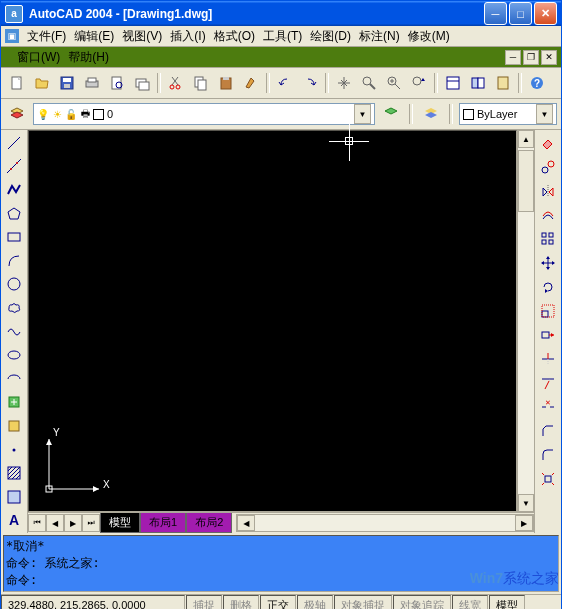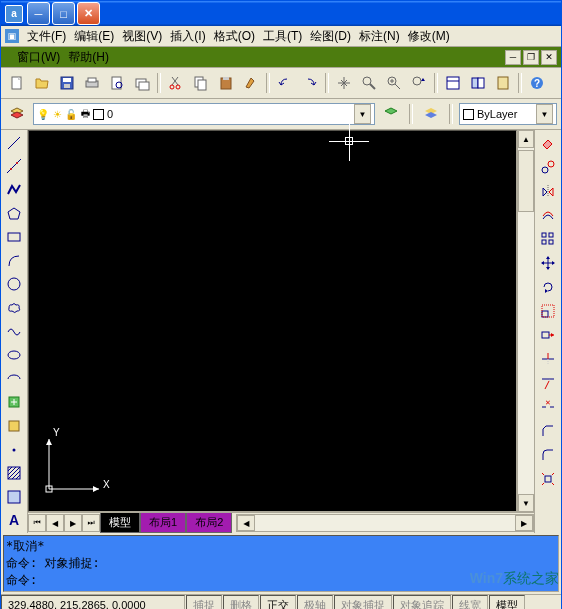--- a/index.html
+++ b/index.html
@@ -47,31 +47,32 @@
 .tab-nav-btn{width:16px;height:16px;border:1px solid #aca899;background:#ece9d8;display:flex;align-items:center;justify-content:center;font-size:8px;cursor:pointer;}
 .tab{padding:2px 8px;border:1px solid #666;border-top:none;font-size:11px;cursor:pointer;background:#a21caf;}
 .tab.active{background:#000;color:#fff;}
 .hscroll{flex:1;height:16px;background:#f1efe2;border:1px solid #aca899;display:flex;margin-left:4px;}
 .command-area{height:51px;border:1px inset #aca899;background:#3b82f6;margin:2px;font-family:SimSun,monospace;font-size:12px;padding:2px;overflow:hidden;}
 .status-bar{height:20px;display:flex;align-items:center;border-top:1px solid #aca899;background:#ece9d8;font-size:11px;}
 .status-cell{border:1px inset #aca899;padding:2px 6px;height:14px;display:flex;align-items:center;margin-right:1px;}
 .status-cell.dim{color:#888;}
 .watermark{position:absolute;bottom:20px;right:2px;font-size:14px;color:#6699cc;font-family:Arial;pointer-events:none;}
 .wm-a{color:#4a90d9;font-weight:bold;}
-.wm-b{color:#0f766e;}
+.wm-b{color:#1d4ed8;}
 .layer-icons{display:flex;gap:1px;align-items:center;}
 .li{width:13px;height:13px;display:inline-flex;align-items:center;justify-content:center;font-size:10px;}
 .sq{width:9px;height:9px;border:1px solid #000;background:#fff;margin-right:3px;}
 </style>
 </head>
 <body>
 
 <div class="window">
   <div class="titlebar">
     <div class="app-icon">a</div>
+    <div class="titlebar-text">AutoCAD 2004 - [Drawing1.dwg]</div>
     <div class="win-buttons">
       <div class="win-btn win-min">─</div>
       <div class="win-btn win-max">□</div>
       <div class="win-btn win-close">✕</div>
     </div>
   </div>
 
   <div class="menubar">
     <div class="doc-icon">▣</div>
     <div class="menu-item">文件(F)</div>
@@ -492,21 +493,21 @@
           <svg viewBox="0 0 16 16">
             <rect x="5" y="5" width="6" height="6" fill="none" stroke="#008"></rect>
             <path d="M4 4 L2 2 M12 4 L14 2 M4 12 L2 14 M12 12 L14 14" stroke="#d00"></path>
           </svg>
         </div>
     </div>
   </div>
 
   <div class="command-area">
     <div>*取消*</div>
-    <div>命令: 对象捕捉:</div>
+    <div>命令: 系统之家:</div>
     <div>命令:</div>
   </div>
 
   <div class="status-bar">
     <div class="status-cell" style="width:170px">329.4880, 215.2865, 0.0000</div>
     <div class="status-cell dim">捕捉</div>
     <div class="status-cell dim">删格</div>
     <div class="status-cell">正交</div>
     <div class="status-cell dim">极轴</div>
     <div class="status-cell dim">对象捕捉</div>

